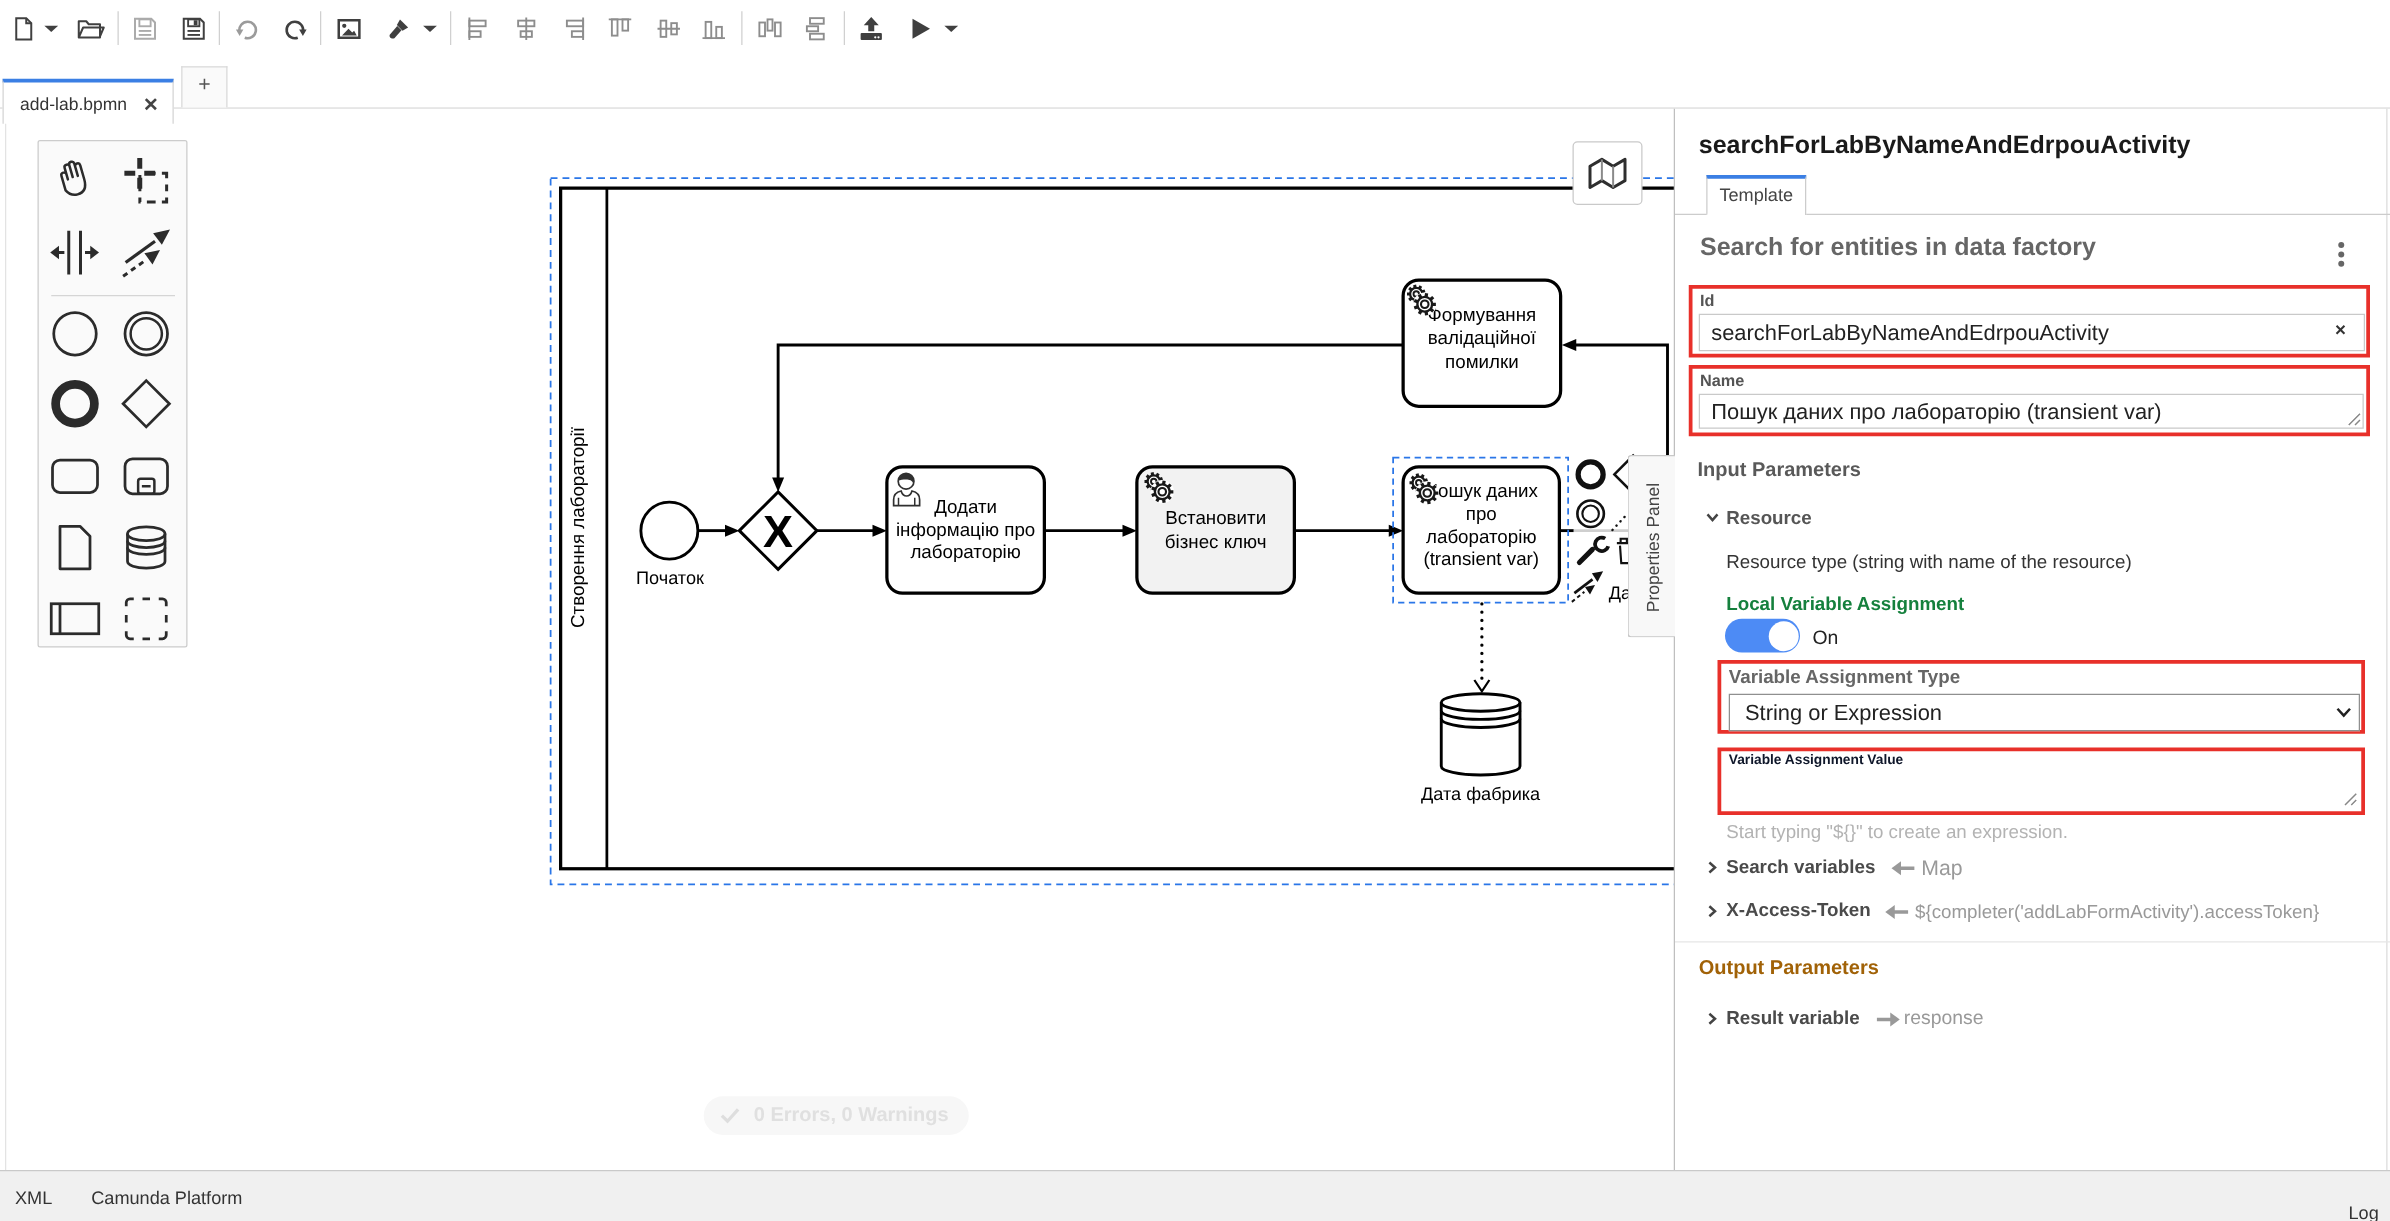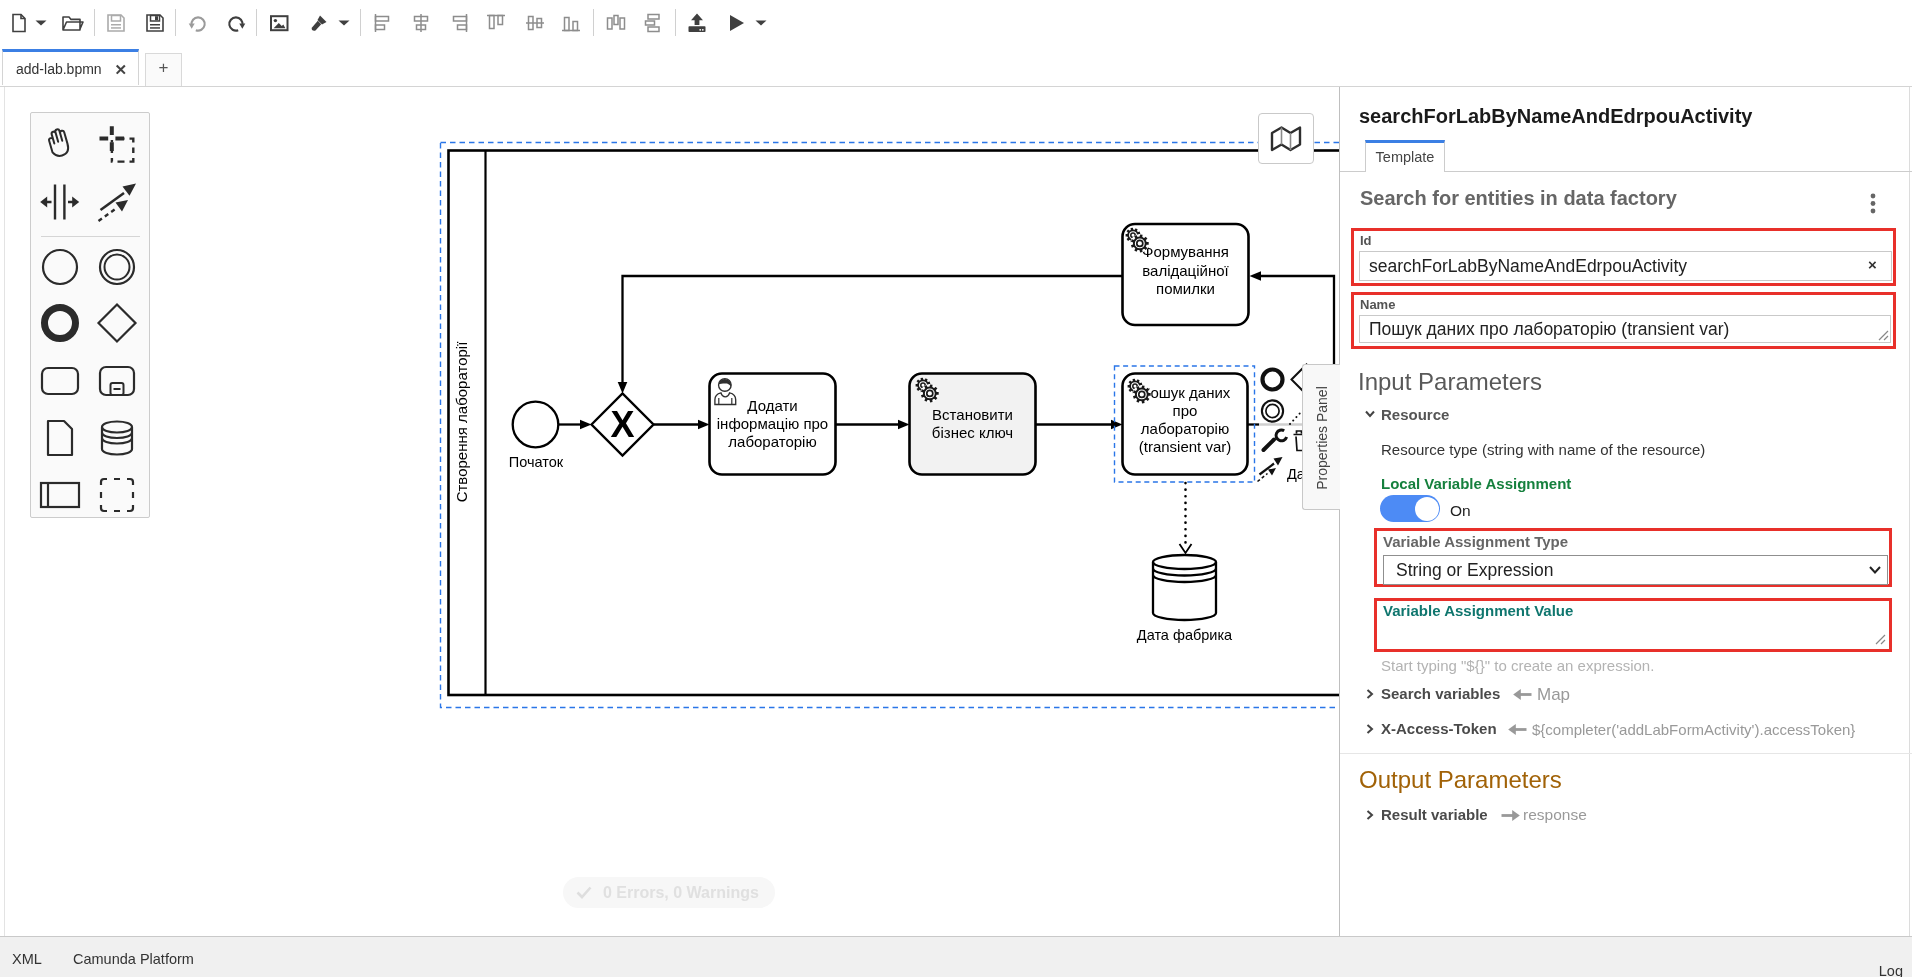--- a/index.html
+++ b/index.html
@@ -9,21 +9,21 @@
 .abs { position:absolute; }
 
 
 #toolbar { position:absolute; left:0; top:0; width:1912px; height:48px; background:#fff; }
 .tbi { position:absolute; top:13px; width:20px; height:20px; }
 .tsep { position:absolute; top:9px; width:1px; height:27px; background:#d0d0d0; }
 
 
 #tabbar { position:absolute; left:0; top:48px; width:1912px; height:39px; background:#fff; }
 #tabline { position:absolute; left:0; top:38px; width:1912px; height:1px; background:#d4d4d4; }
-#tab1 { position:absolute; left:2px; top:1px; width:137px; height:36px; background:#fff;
+#tab1 { position:absolute; left:2px; top:15px; width:137px; height:36px; background:#fff;
   border:1px solid #d4d4d4; border-bottom:none; border-top:3px solid #3b7fe4;
   font-size:14px; color:#333; z-index:5; }
 #tab1 span.t { position:absolute; left:13px; top:9px; }
 #tab1 span.x { position:absolute; right:11px; top:9px; font-size:15px; color:#444; font-weight:bold; }
 #tab2 { position:absolute; left:145px; top:5px; width:37px; height:33px; background:#fafafa;
   border:1px solid #d9d9d9; border-bottom:none; font-size:17px; color:#555; text-align:center; }
 #tab2 span { position:relative; top:4px; }
 
 
 #canvas { position:absolute; left:0; top:87px; width:1340px; height:849px; background:#fff; }
@@ -60,21 +60,21 @@
 #ptab { position:absolute; left:25px; top:53px; width:80px; height:32px; background:#fff;
   border:1px solid #ccc; border-bottom:none; border-top:3px solid #3b7fe4; z-index:2;
   font-size:14.5px; color:#444; text-align:center; line-height:28px; }
 #ptabline { position:absolute; left:0px; top:84px; width:572px; height:1px; background:#ccc; z-index:1; }
 #ptabcover { position:absolute; left:26px; top:84px; width:78px; height:1px; background:#fff; z-index:3; }
 .ghead { position:absolute; font-size:20px; font-weight:bold; color:#666; }
 .redbox { position:absolute; border:3px solid #e8302a; }
 .flabel { position:absolute; font-size:13px; font-weight:bold; color:#545454; }
 .finput { position:absolute; background:#fff; border:1px solid #c9c9c9; font-size:17.5px;
   color:#222; line-height:28px; padding-left:9px; white-space:nowrap; overflow:hidden; }
-.bhead { position:absolute; font-size:24px; font-weight:normal; color:#595959; }
+.bhead { position:absolute; font-size:16px; font-weight:bold; color:#595959; }
 .brow  { position:absolute; font-size:15px; font-weight:bold; color:#4a4a4a; }
 .chev  { position:absolute; width:12px; height:12px; }
 
 
 #status { position:absolute; left:0; top:936px; width:1912px; height:41px; background:#f0f0f0;
   border-top:1px solid #c9c9c9; font-size:14.5px; color:#333; }
 #status .xml { position:absolute; left:12px; top:14px; }
 #status .cp { position:absolute; left:73px; top:14px; }
 #status .log { position:absolute; right:9px; top:14px;margin-top:12px; }
 </style>
@@ -398,21 +398,21 @@
   <div class="abs" style="left:110px;top:415px;font-size:15.5px;color:#222">On</div>
 
   <div class="redbox" style="left:34px;top:441px;width:518px;height:59px"></div>
   <div class="flabel" style="left:43px;top:446px;font-size:15px;color:#666">Variable Assignment Type</div>
   <div class="finput" style="left:43px;top:468px;width:505px;height:30px;border-color:#8f8f8f;padding-left:12px">String or Expression</div>
   <svg class="abs" style="left:528px;top:478px" width="14" height="10" viewBox="0 0 14 10">
         <path d="M2 2 L7 7.5 L12 2" fill="none" stroke="#222" stroke-width="2"></path>
       </svg>
 
   <div class="redbox" style="left:34px;top:511px;width:518px;height:54px"></div>
-  <div class="flabel" style="left:43px;top:515px;font-size:15px;color:#0f766e">Variable Assignment Value</div>
+  <div class="flabel" style="left:43px;top:515px;font-size:11px;color:#0f172a">Variable Assignment Value</div>
   <svg class="abs" style="left:535px;top:547px" width="11" height="11" viewBox="0 0 11 11">
     <path d="M10 1 L1 10 M10 6 L6 10" stroke="#888" stroke-width="1.2"></path>
   </svg>
 
   <div class="abs" style="left:41px;top:570px;font-size:15px;color:#b3b3b3">Start typing "${}" to create an expression.</div>
 
   <svg class="chev" style="left:24px;top:601px" viewBox="0 0 12 12">
         <path d="M3.5 2 L8 6 L3.5 10" fill="none" stroke="#444" stroke-width="2"></path>
       </svg>
   <div class="brow" style="left:41px;top:598px">Search variables</div>

